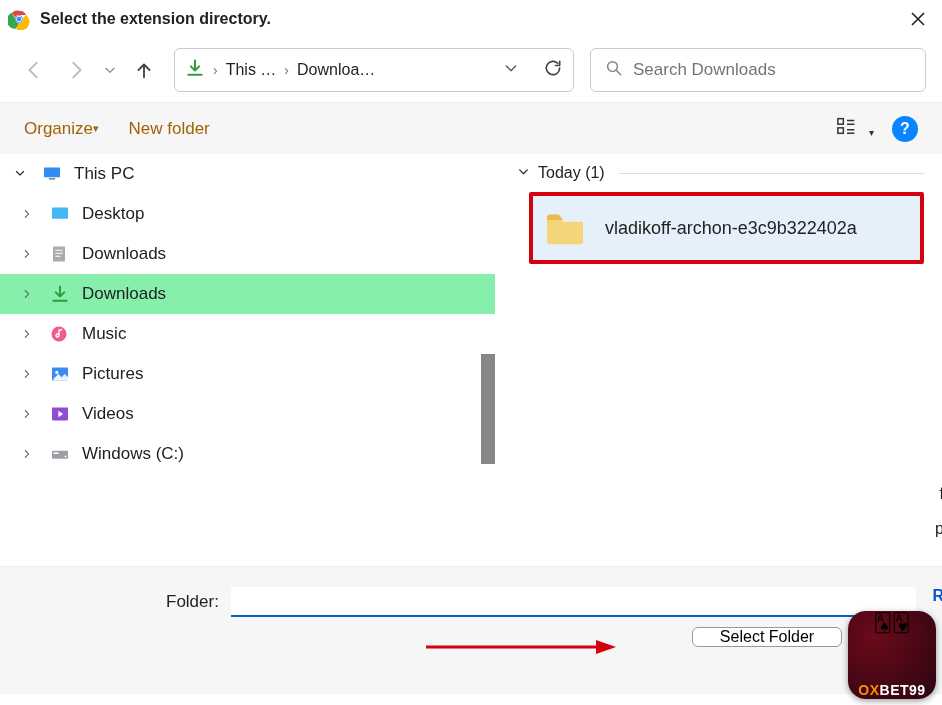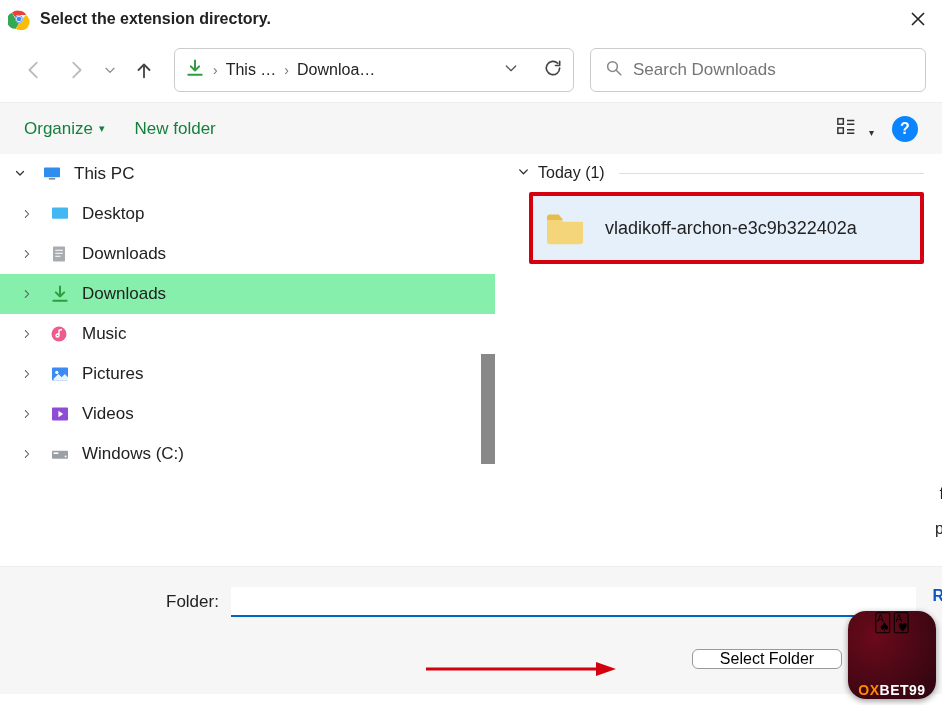--- a/index.html
+++ b/index.html
@@ -20,21 +20,21 @@
     .breadcrumb-icon { color: #2e9c3f; font-size: 20px; }
     .breadcrumb-sep { color: #777; font-size: 14px; }
     .breadcrumb-part { font-size: 16px; color: #222; white-space: nowrap; overflow:hidden; text-overflow: ellipsis; }
     .breadcrumb .spacer { flex: 1; }
     .search-box { flex: 1; height: 44px; border: 1px solid #ccc; border-radius: 6px; display: flex; align-items: center; padding: 0 14px; gap: 10px; margin-left: 10px; }
     .search-icon { color: #888; font-size: 18px; }
     .search-input { border: none; outline: none; font-size: 17px; color: #777; width: 100%; }
     
     
     .toolbar { display: flex; align-items: center; padding: 8px 24px; gap: 30px; background: #f6f6f6; border-top: 1px solid #eee; height: 52px; }
-    .toolbar-btn { font-size: 17px; color: #15803d; cursor: pointer; display:flex; align-items:center; gap:6px; }
+    .toolbar-btn { font-size: 17px; color: #a16207; cursor: pointer; display:flex; align-items:center; }
     .toolbar .right { margin-left: auto; display:flex; align-items:center; gap: 18px; }
     .view-icon { font-size: 18px; color:#333; }
     .help-icon { width: 26px; height: 26px; border-radius: 50%; background: #0a84ff; color: #fff; display:flex; align-items:center; justify-content:center; font-size:16px; font-weight:bold; }
     
     
     .main { display: flex; height: 412px; }
     .sidebar { width: 495px; background: #fff; overflow-y: auto; position: relative; }
     .tree-item { display: flex; align-items: center; padding: 10px 14px; gap: 10px; font-size: 17px; color: #222; cursor: pointer; }
     .tree-item.selected { background: #86efac; }
     .tree-item .chevron { width: 18px; color: #555; font-size: 13px; }
@@ -44,21 +44,21 @@
     
     .content { flex: 1; padding: 10px 18px 10px 22px; position: relative; }
     .group-header { display: flex; align-items: center; gap: 8px; font-size: 16px; color: #222; margin-bottom: 10px; }
     .group-header .line { flex:1; border-top: 1px solid #ddd; margin-left: 6px; }
     .folder-row { display: flex; align-items: center; gap: 18px; padding: 14px 10px; background: #e5f0fb; border: 4px solid #d4000f; border-radius: 2px; margin-left: 12px; }
     .folder-icon { width: 44px; height: 36px; }
     .folder-name { font-size: 18px; color: #222; }
     
     
     .bottom { background: #f6f6f6; padding: 20px 26px 16px; border-top:1px solid #eee; height: 128px; }
-    .folder-row-input { display: flex; align-items: center; gap: 12px; margin-bottom: 32px; }
+    .folder-row-input { display: flex; align-items: center; gap: 12px; margin-bottom: 10px; }
     .folder-label { font-size: 17px; color: #222; margin-left: 140px; }
     .folder-input { flex: 1; border: none; border-bottom: 2px solid #0067c0; background: #fff; height: 30px; font-size: 16px; padding: 0 6px; outline:none; }
     .button-row { display:flex; gap: 14px; justify-content: flex-end; align-items:center; position:relative; }
     .dlg-btn { min-width: 150px; height: 20px; border: 1px solid #999; border-radius: 6px; background:#fff; font-size:16px; cursor:pointer; padding: 0 18px; }
     .arrow-annot { position:absolute; left: 400px; top: 10px; }
     
     
     .watermark { position: absolute; right: 6px; bottom: 6px; width: 88px; height: 88px; border-radius: 18px; background: radial-gradient(circle at 30% 30%, #6b0a1a, #2a0510); display:flex; flex-direction:column; align-items:center; justify-content:center; box-shadow: 0 2px 6px rgba(0,0,0,0.4); }
     .watermark-cards { font-size: 18px; }
     .watermark-text { font-size: 14px; font-weight: bold; letter-spacing: 0.5px; margin-top: 48px; }

